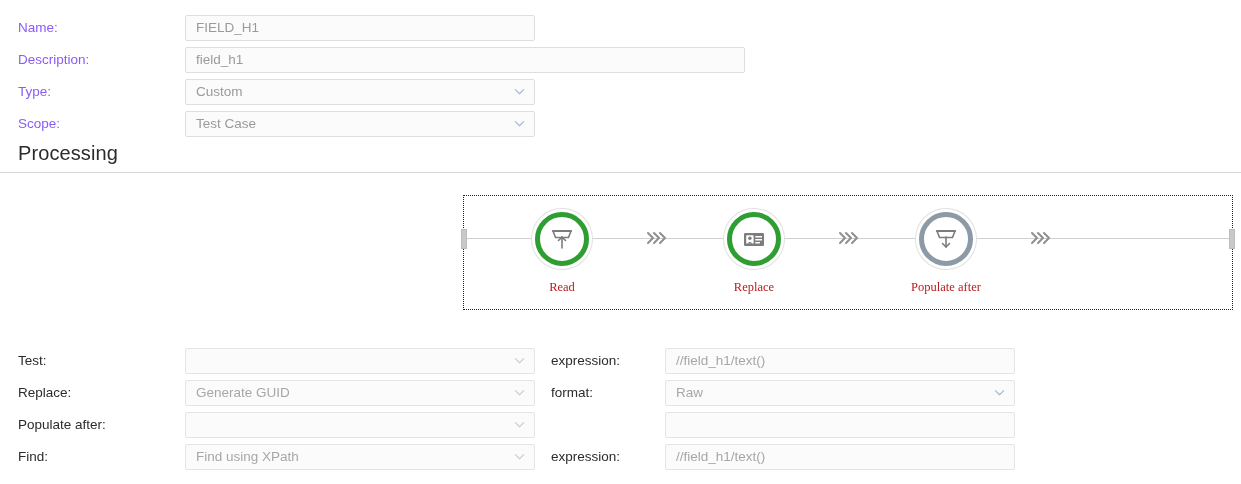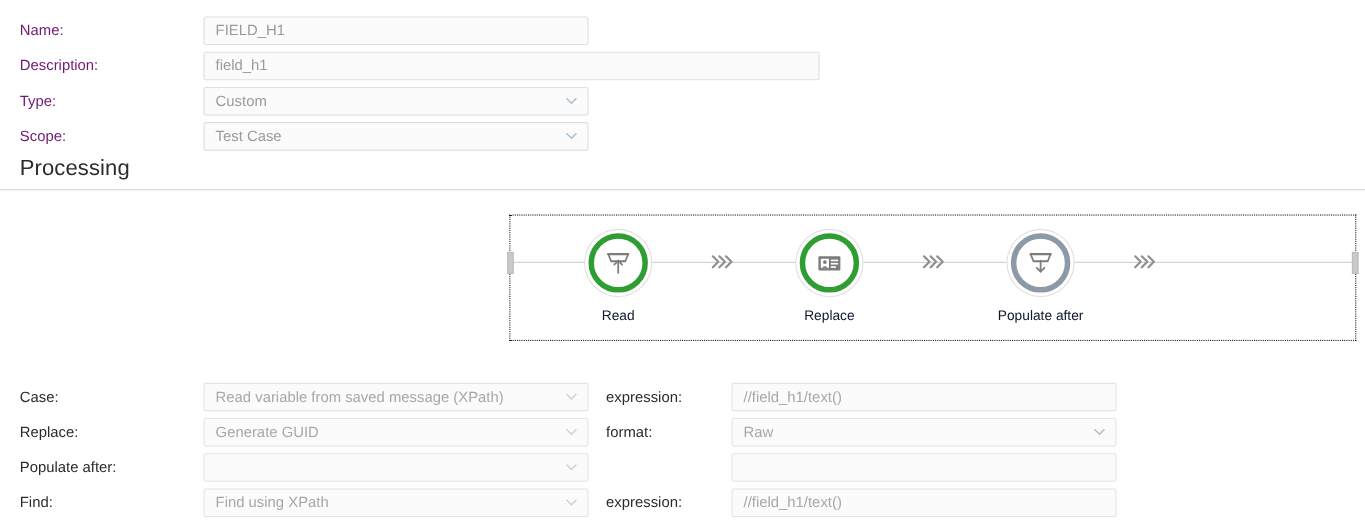--- a/index.html
+++ b/index.html
@@ -16,21 +16,21 @@
     background: #fff;
   }
 
   
   .form-top { position: absolute; left: 0; top: 0; width: 100%; }
   .frow { position: absolute; height: 26px; }
   .flabel {
     position: absolute;
     left: 18px;
     font-size: 13.5px;
-    color: #701a75;
+    color: #8b5cf6;
     line-height: 26px;
     white-space: nowrap;
   }
   .fctl {
     position: absolute;
     left: 185px;
     height: 26px;
     background: #fbfbfb;
     border: 1px solid #dedede;
     border-radius: 2px;
@@ -114,21 +114,22 @@
   .ring .glyph {
     position: absolute;
     left: 50%; top: 50%;
     width: 28px; height: 28px;
     margin: -14px 0 0 -14px;
   }
   .ring .glyph svg { display: block; width: 28px; height: 28px; }
   .node-label {
     margin-top: 11px;
     font-size: 12.5px;
-    color: #0f172a;
+    color: #b91c1c;
+    font-family: Liberation Serif, serif;
   }
 
   .arrows {
     position: absolute;
     top: 33px;
     width: 30px; height: 18px;
   }
   .arrows svg { display: block; width: 30px; height: 18px; }
 
   
@@ -265,23 +266,22 @@
     <div class="arrows" style="left:563px">
       <svg viewBox="0 0 30 18">
         <path d="M5 4 L10 9 L5 14 M11 4 L16 9 L11 14 M17 4 L22 9 L17 14" fill="none" stroke="#8f8f8f" stroke-width="2" stroke-linecap="round" stroke-linejoin="round"></path>
       </svg>
     </div>
   </div>
 
   <div class="form-bot">
 
     <div>
-      <div class="blabel" style="left:18px; top:348px">Case:</div>
+      <div class="blabel" style="left:18px; top:348px">Test:</div>
       <div class="bctl sel" style="left:185px; top:348px; width:350px">
-        <span>Read variable from saved message (XPath)</span>
         <span class="chev">
           <svg viewBox="0 0 12 12">
               <path d="M1.5 4 L6 8.5 L10.5 4" fill="none" stroke="#cfcfcf" stroke-width="1.4" stroke-linecap="round" stroke-linejoin="round"></path>
             </svg>
         </span>
       </div>
       <div class="blabel" style="left:551px; top:348px">expression:</div>
       <div class="bctl" style="left:665px; top:348px; width:350px">//field_h1/text()</div>
     </div>
 

